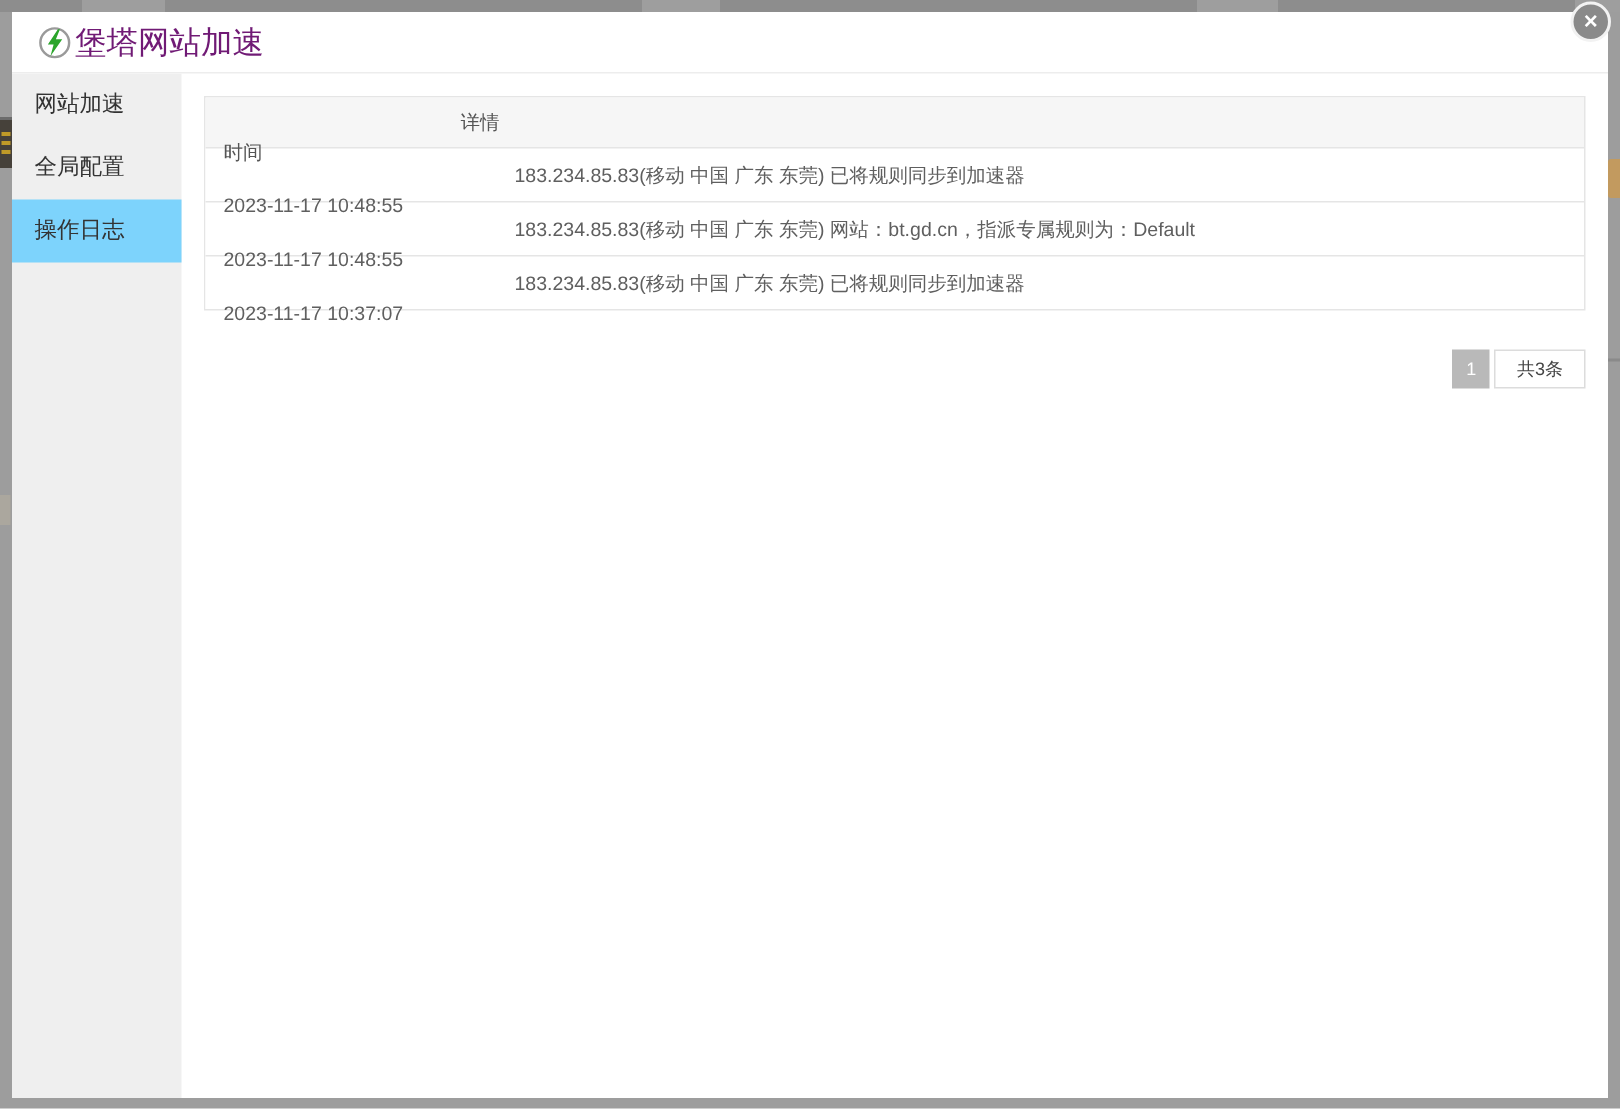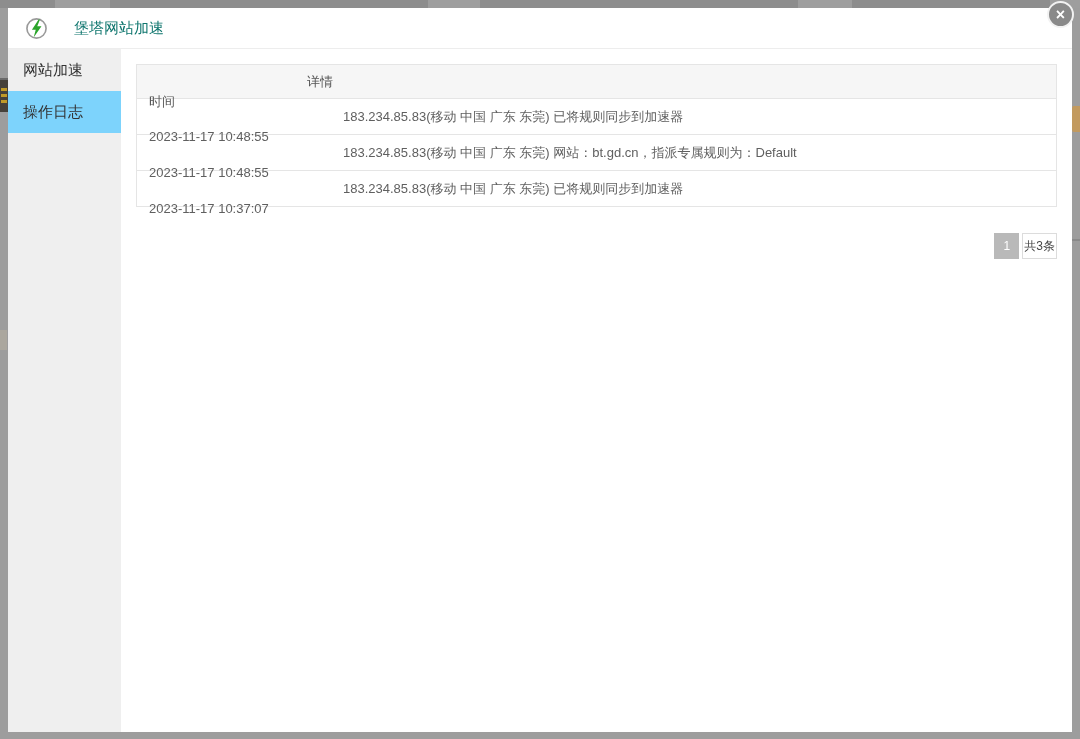--- a/index.html
+++ b/index.html
@@ -52,22 +52,22 @@
     display: flex; flex-direction: column;
   }
   .titlebar {
     height: 41px; flex: 0 0 41px;
     border-bottom: 1px solid #ededed;
     display: flex; align-items: center;
     padding: 0 17px;
   }
   .logo { width: 23px; height: 23px; flex: 0 0 23px; }
   .title {
-    margin-left: 26px;
-    font-size: 15px; color: #0f766e;
+    margin-left: 2px;
+    font-size: 21px; color: #701a75;
   }
   .close-btn {
     position: absolute; top: -7px; right: -2px;
     width: 27px; height: 27px; border-radius: 50%;
     background: #8a8a8a; border: 2px solid #f2f2f2;
     color: #ffffff; font-size: 16px; font-weight: bold;
     display: flex; align-items: center; justify-content: center;
     cursor: pointer; line-height: 1; z-index: 10;
   }
   .body { flex: 1; display: flex; overflow: hidden; }
@@ -102,21 +102,21 @@
     gap: 3px;
   }
   .page-num {
     width: 25px; height: 26px;
     background: #b9b9b9; color: #ffffff;
     font-size: 12px;
     display: flex; align-items: center; justify-content: center;
     cursor: pointer;
   }
   .page-total {
-    height: 26px; padding: 0 1px;
+    height: 26px; padding: 0 14px;
     background: #ffffff; border: 1px solid #dcdcdc;
     font-size: 12px; color: #454545;
     display: flex; align-items: center;
   }
 </style>
 </head>
 <body>
 
 <div class="top-strip"></div>
 <div class="frag-left-icon"></div>
@@ -131,20 +131,21 @@
     <svg class="logo" viewBox="0 0 24 24">
       <circle cx="12" cy="12" r="10" fill="none" stroke="#9a9a9a" stroke-width="1.7"></circle>
       <path d="M14.2 2.6 L7.2 13.2 L11.2 13.2 L9.0 21.4 L17.2 9.6 L12.8 9.6 L15.6 2.6 Z" fill="#2ba52b"></path>
     </svg>
     <div class="title">堡塔网站加速</div>
   </div>
 
   <div class="body">
     <div class="sidebar">
       <div class="sidebar-item">网站加速</div>
+      <div class="sidebar-item">全局配置</div>
       <div class="sidebar-item active">操作日志</div>
     </div>
 
     <div class="main">
       <div class="log-table">
         <div class="thead">
           <div class="cell-time">时间</div>
           <div class="cell-detail">详情</div>
         </div>
         <div class="trow">

